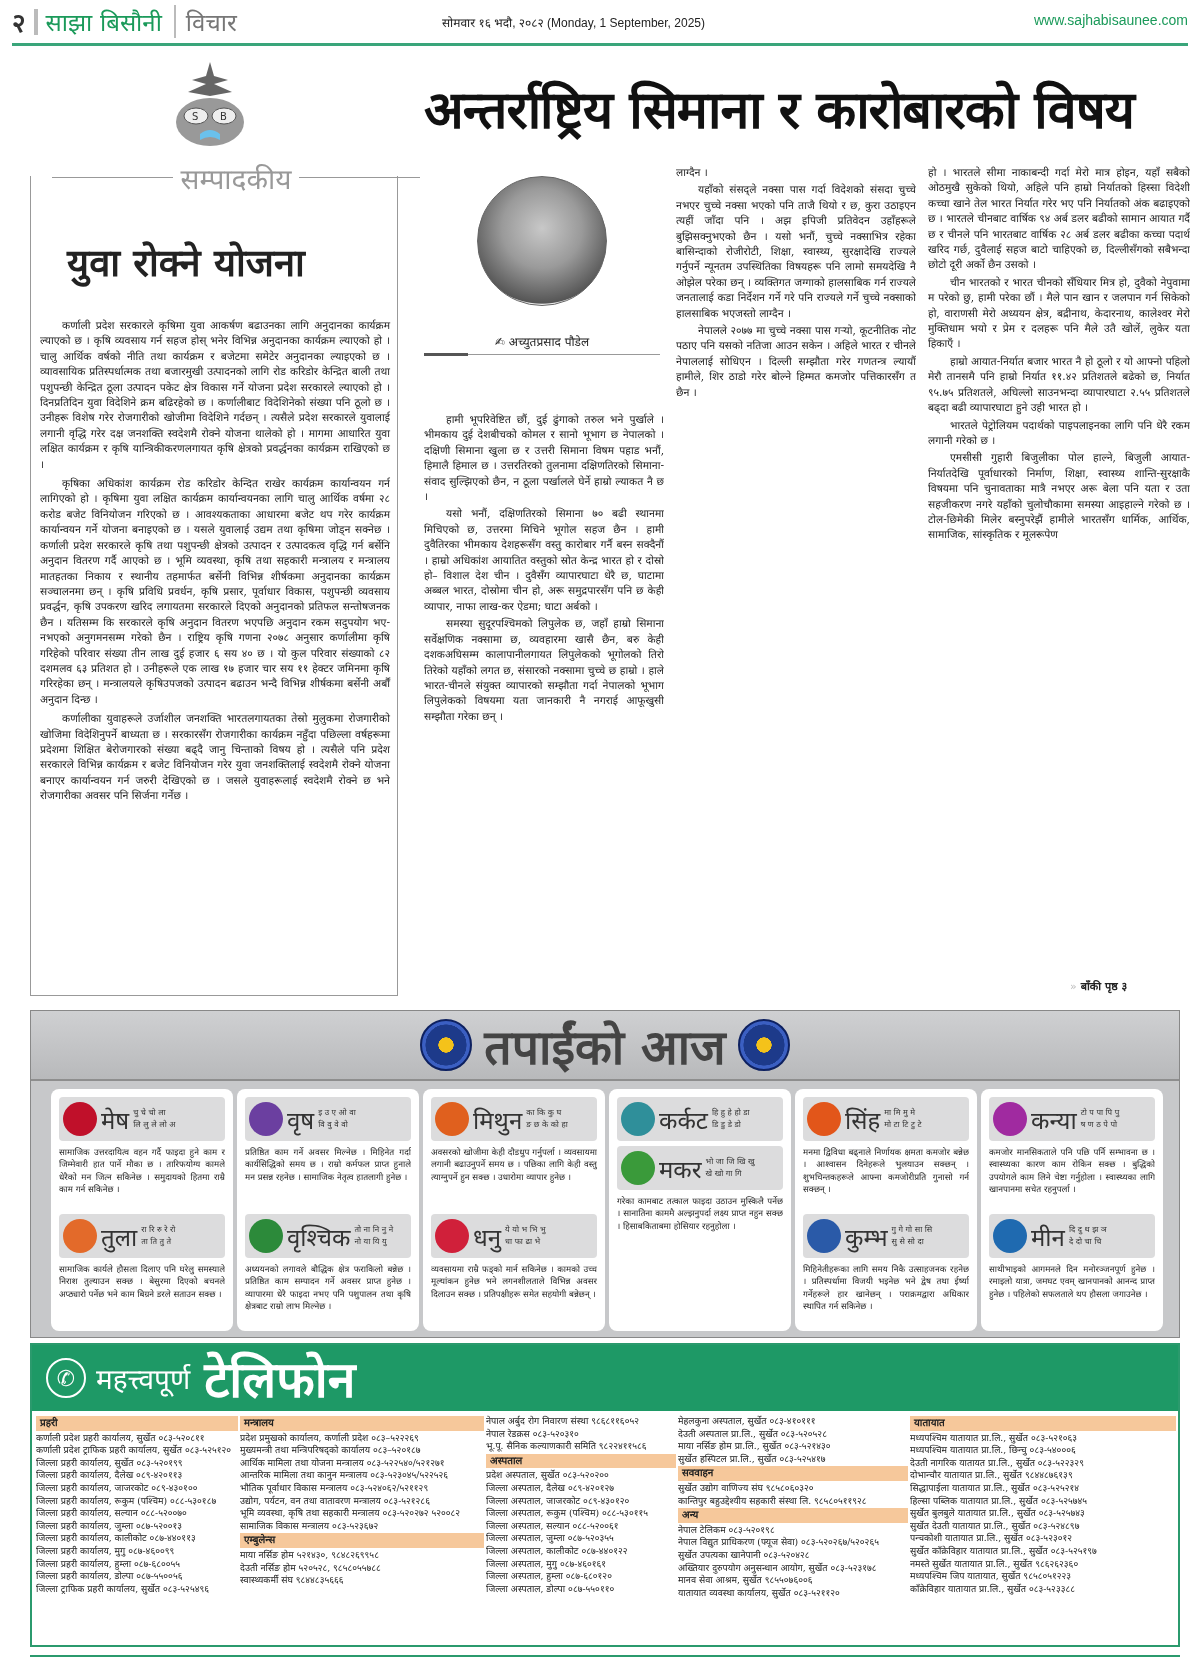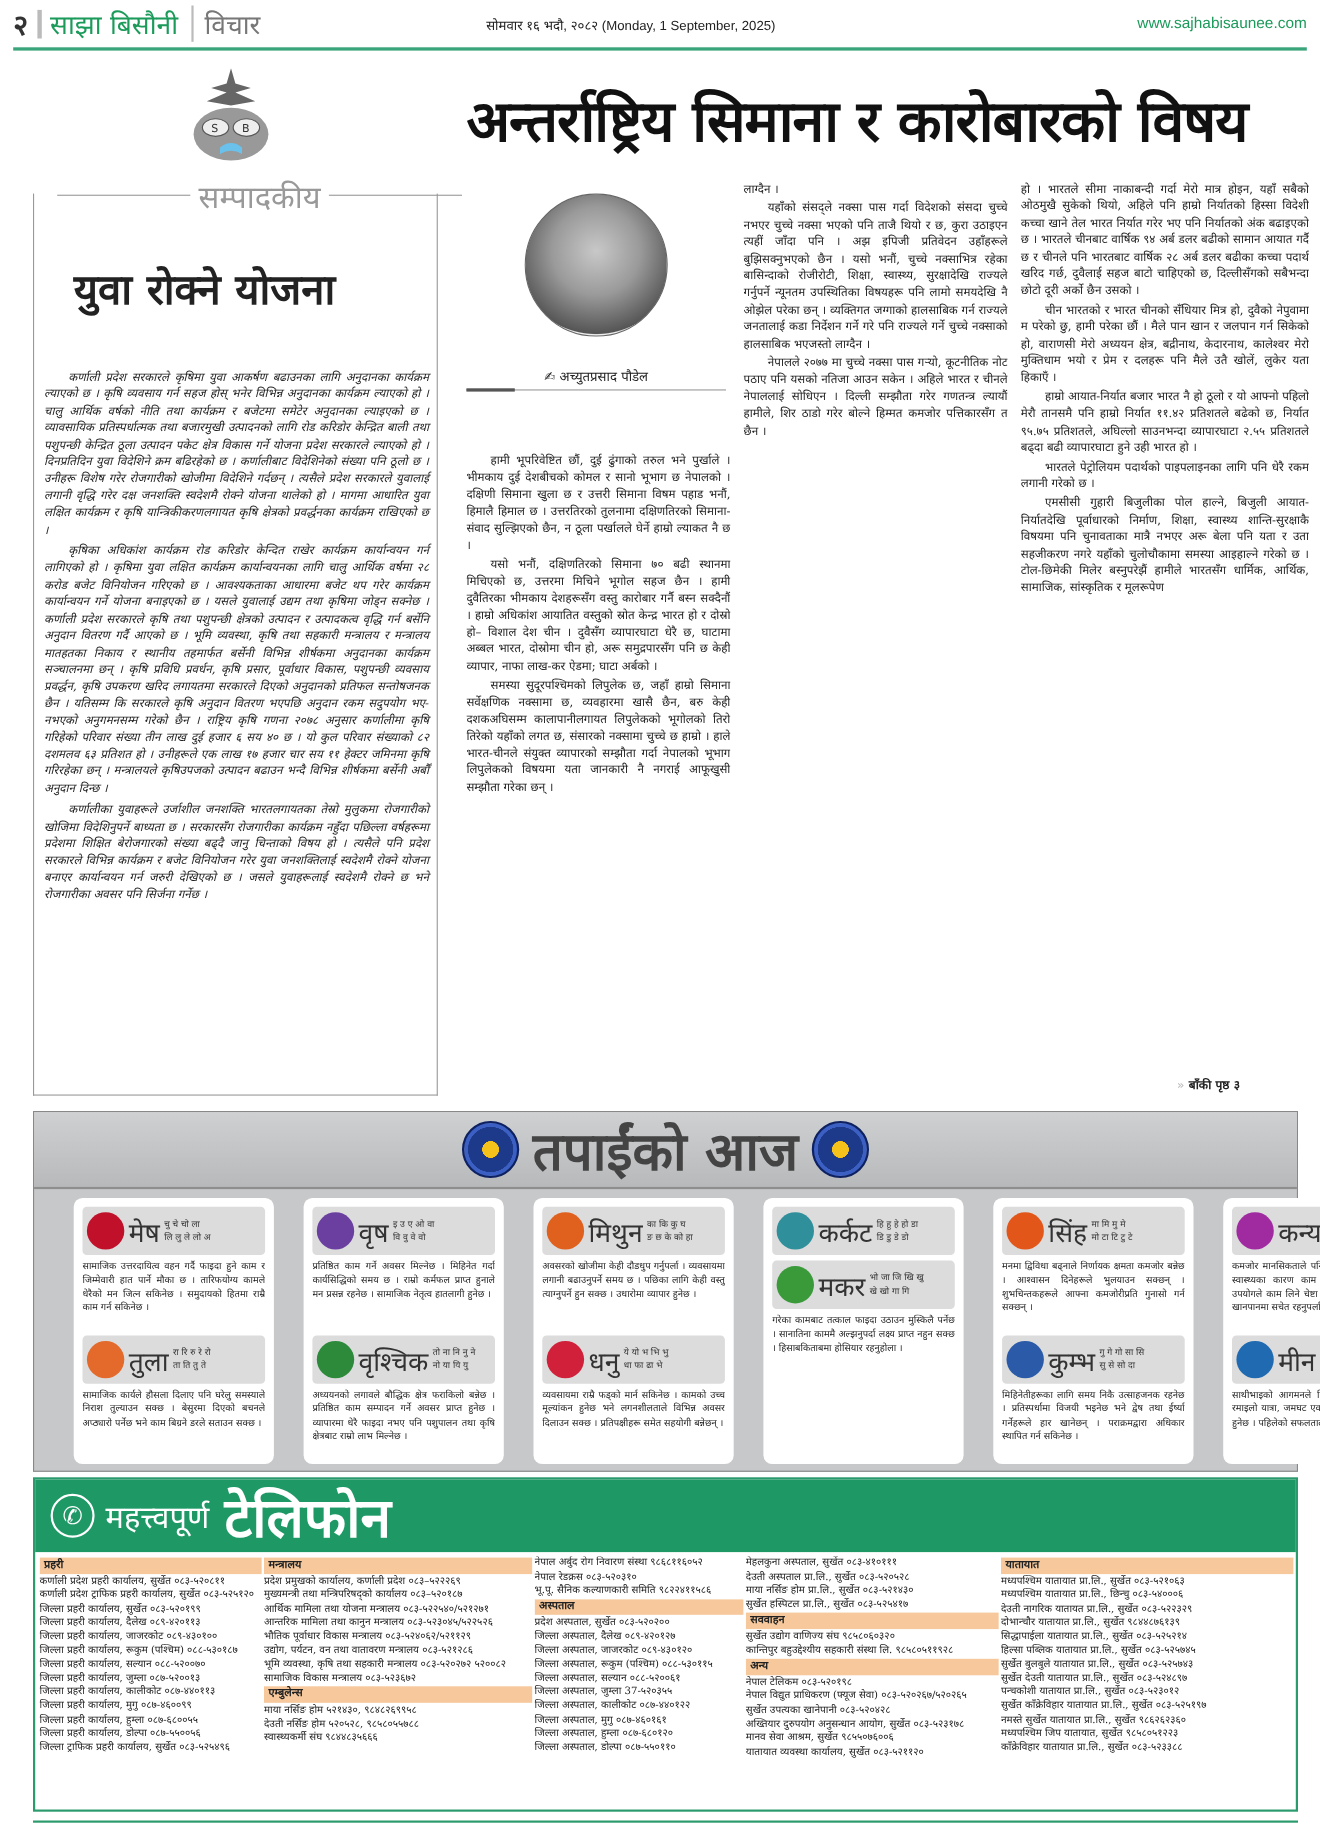--- a/index.html
+++ b/index.html
@@ -12,42 +12,42 @@
   .date { position: absolute; left: 430px; top: 14px; font-size: 12px; font-family: "Liberation Sans", sans-serif; color: #222; }
   .site { position: absolute; right: 0; top: 12px; font-size: 14px; color: #1b9a5a; font-family: "Liberation Sans", sans-serif; }
 
   
   .logo { position: absolute; left: 170px; top: 62px; width: 80px; height: 90px; }
   .ed-box { position: absolute; left: 30px; top: 176px; width: 368px; height: 820px; border: 1px solid #999; border-top: none; }
   .ed-label { position: absolute; left: 40px; top: 165px; width: 368px; text-align: center; margin-left: 12px; }
   .ed-label span { background: #fff; padding: 0 8px; font-size: 28px; color: #999; font-family: "DejaVu Sans", sans-serif; position: relative; top: -6px; }
   .ed-label::before { content: ""; position: absolute; left: 0; right: 0; top: 12px; border-top: 1px solid #999; z-index: -1; }
   .ed-title { position: absolute; left: 30px; top: 235px; width: 312px; text-align: center; font-size: 38px; font-family: "DejaVu Sans", sans-serif; color: #222; }
-  .ed-body { position: absolute; left: 40px; top: 336px; width: 350px; font-size: 10.6px; line-height: 15.4px; text-align: justify; font-style: italic; }
+  .ed-body { position: absolute; left: 40px; top: 318px; width: 350px; font-size: 10.6px; line-height: 15.4px; text-align: justify; }
   .ed-body p { text-indent: 22px; margin-bottom: 4px; }
 
   
   .art-title { position: absolute; left: 424px; top: 72px; width: 770px; font-size: 52px; font-weight: bold; font-family: "DejaVu Sans", sans-serif; letter-spacing: -1px; color: #111; }
   .photo { position: absolute; left: 477px; top: 176px; width: 130px; height: 130px; border-radius: 50%; background: radial-gradient(circle at 50% 40%, #c8c8c8 0%, #9a9a9a 40%, #555 75%, #eee 76%); border: 1px solid #666; }
   .byline { position: absolute; left: 424px; top: 333px; width: 236px; font-size: 12px; text-align: center; font-family: "DejaVu Sans", sans-serif; border-bottom: 1px solid #999; padding-bottom: 4px; }
   .byline::after { content: ""; position: absolute; left: 0; bottom: -2px; width: 44px; height: 3px; background: #555; }
   .col { position: absolute; font-size: 10.6px; line-height: 15.4px; text-align: justify; }
   .col p { text-indent: 22px; margin-bottom: 2px; }
   .col1 { left: 424px; top: 412px; width: 240px; height: 580px; overflow: hidden; }
   .col2 { left: 676px; top: 165px; width: 240px; height: 830px; overflow: hidden; }
   .col3 { left: 928px; top: 165px; width: 262px; height: 820px; overflow: hidden; }
   .cont { position: absolute; left: 1070px; top: 978px; font-size: 11px; font-weight: bold; font-family: "DejaVu Sans", sans-serif; }
   .cont .arr { color: #bbb; font-weight: normal; margin-right: 4px; }
 
   
   .horo { position: absolute; left: 30px; top: 1010px; width: 1150px; height: 328px; background: #c7c8ca; border: 1px solid #888; }
   .horo-head { position: absolute; left: 0; top: 0; width: 100%; height: 70px; background: linear-gradient(#cfd0d2, #b8b9bb); border-bottom: 2px solid #8e8e8e; display: flex; justify-content: center; align-items: center; }
   .wheel { width: 52px; height: 52px; border-radius: 50%; background: radial-gradient(circle, #f4c21a 0 22%, #1d3a8a 23% 60%, #3b5fc2 61% 100%); border: 2px solid #0e2160; margin: 0 12px; }
   .horo-title { font-size: 48px; font-weight: bold; color: #444; font-family: "DejaVu Sans", sans-serif; }
-  .cards { position: absolute; left: 22px; top: 78px; width: 1140px; display: grid; grid-template-columns: repeat(6, 182px); column-gap: 27px; padding-left: 14px; }
+  .cards { position: absolute; left: 6px; top: 78px; width: 1140px; display: grid; grid-template-columns: repeat(6, 182px); column-gap: 4px; padding-left: 14px; }
   .card { background: #fff; border-radius: 8px; height: 242px; padding: 8px; }
   .sign { background: #dcdcdd; border-radius: 4px; height: 44px; display: flex; align-items: center; padding: 0 4px; margin-bottom: 5px; }
   .sign-icon { width: 34px; height: 34px; border-radius: 50%; flex-shrink: 0; }
   .sign-name { font-size: 24px; font-family: "DejaVu Sans", sans-serif; color: #333; margin: 0 4px; white-space: nowrap; }
   .sign-letters { font-size: 8px; line-height: 12px; font-family: "DejaVu Sans", sans-serif; color: #333; }
   .pred { font-size: 8.6px; line-height: 12.4px; text-align: justify; height: 62px; overflow: hidden; margin-bottom: 6px; }
 
   
   .tel { position: absolute; left: 30px; top: 1343px; width: 1150px; height: 304px; border: 2px solid #2b9a6d; }
   .tel-head { height: 66px; background: #1e9966; display: flex; align-items: center; padding-left: 14px; color: #fff; font-family: "DejaVu Sans", sans-serif; }
@@ -249,21 +249,21 @@
       <div class="tcol">
         <div>नेपाल अर्बुद रोग निवारण संस्था ९८६८११६०५२</div>
         <div>नेपाल रेडक्रस ०८३-५२०३१०</div>
         <div>भू.पू. सैनिक कल्याणकारी समिति ९८२२४११५८६</div>
         <div class="thead">अस्पताल</div>
         <div>प्रदेश अस्पताल, सुर्खेत ०८३-५२०२००</div>
         <div>जिल्ला अस्पताल, दैलेख ०८९-४२०१२७</div>
         <div>जिल्ला अस्पताल, जाजरकोट ०८९-४३०१२०</div>
         <div>जिल्ला अस्पताल, रूकुम (पश्चिम) ०८८-५३०११५</div>
         <div>जिल्ला अस्पताल, सल्यान ०८८-५२००६१</div>
-        <div>जिल्ला अस्पताल, जुम्ला 37-५२०३५५</div>
+        <div>जिल्ला अस्पताल, जुम्ला ०८७-५२०३५५</div>
         <div>जिल्ला अस्पताल, कालीकोट ०८७-४४०१२२</div>
         <div>जिल्ला अस्पताल, मुगु ०८७-४६०१६१</div>
         <div>जिल्ला अस्पताल, हुम्ला ०८७-६८०१२०</div>
         <div>जिल्ला अस्पताल, डोल्पा ०८७-५५०११०</div>
       </div>
       <div class="tcol">
         <div>मेहलकुना अस्पताल, सुर्खेत ०८३-४१०१११</div>
         <div>देउती अस्पताल प्रा.लि., सुर्खेत ०८३-५२०५२८</div>
         <div>माया नर्सिङ होम प्रा.लि., सुर्खेत ०८३-५२१४३०</div>
         <div>सुर्खेत हस्पिटल प्रा.लि., सुर्खेत ०८३-५२५४१७</div>

